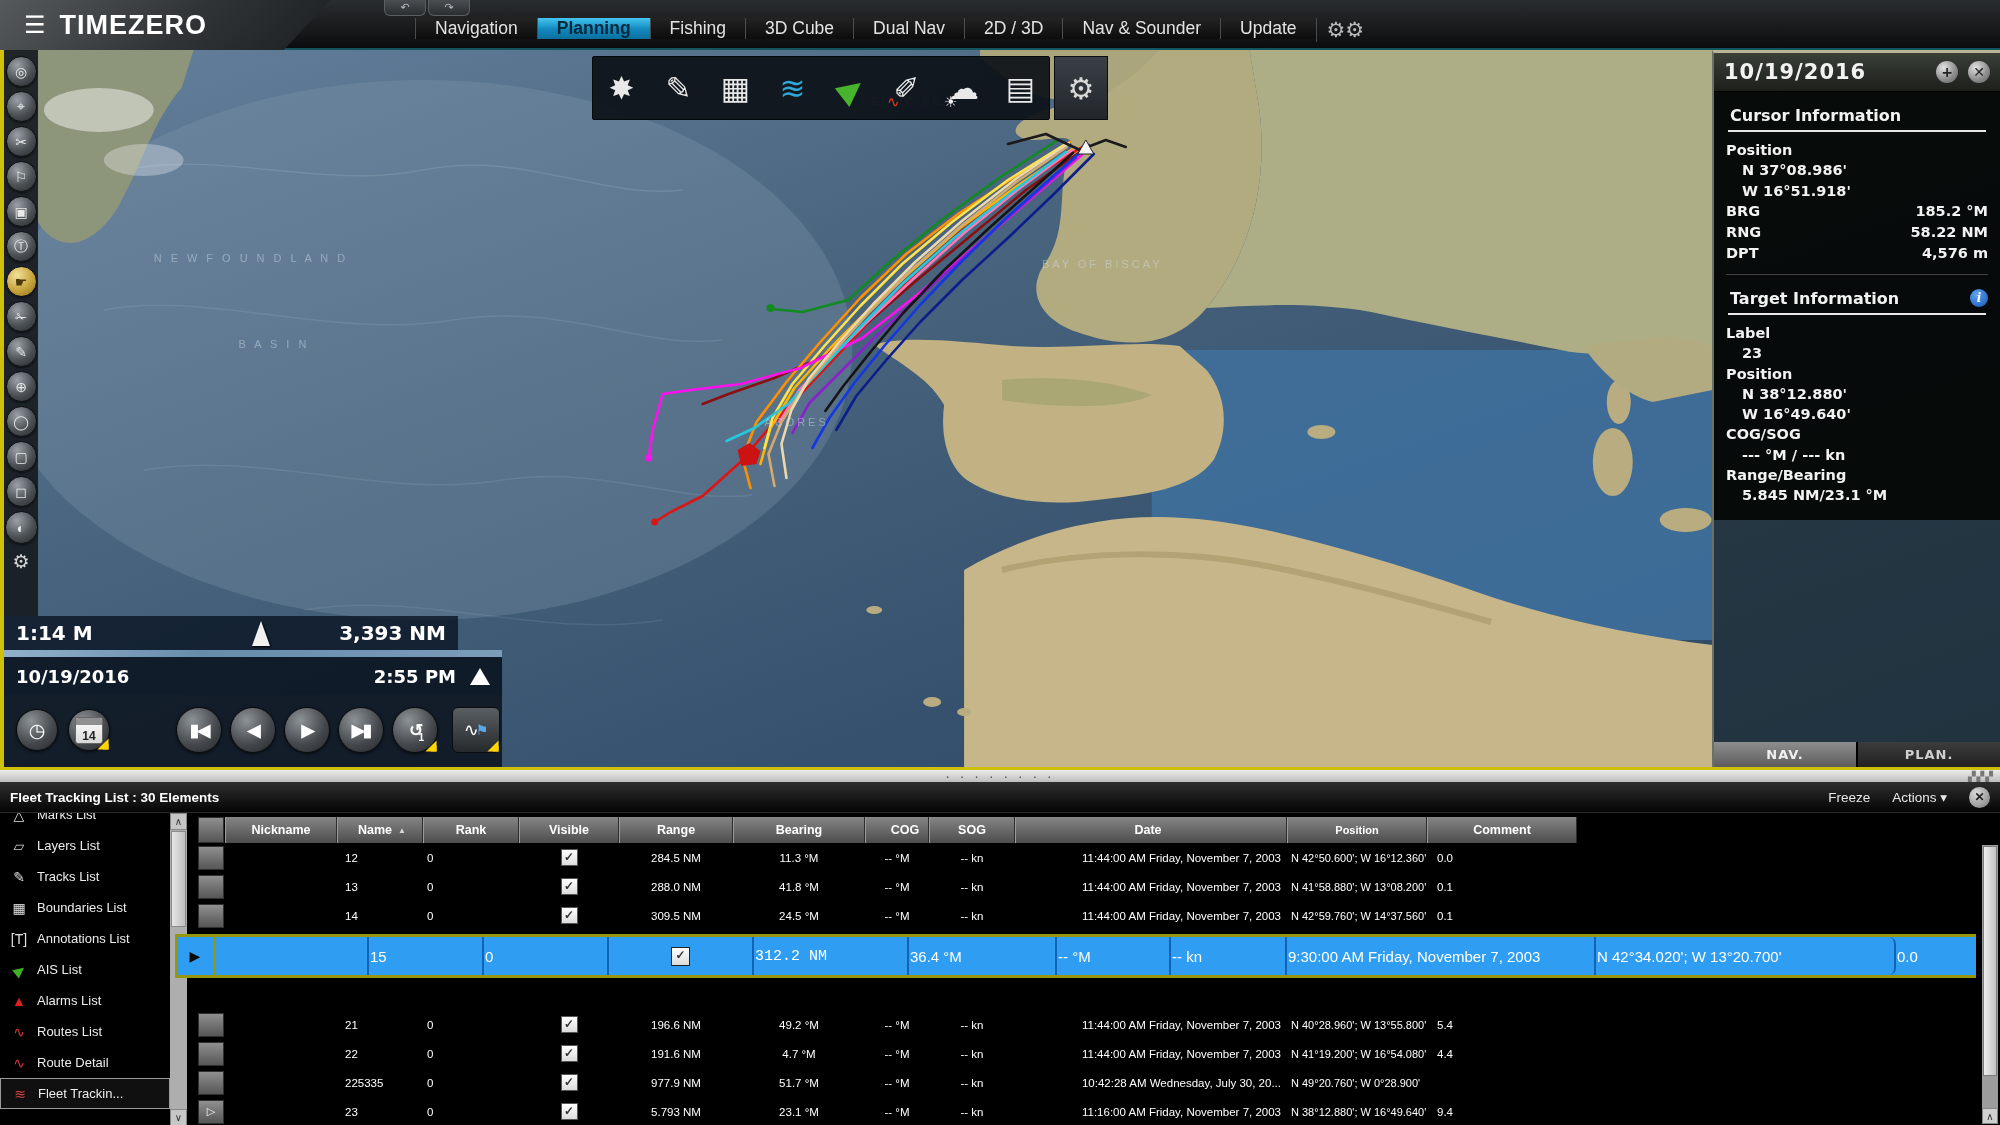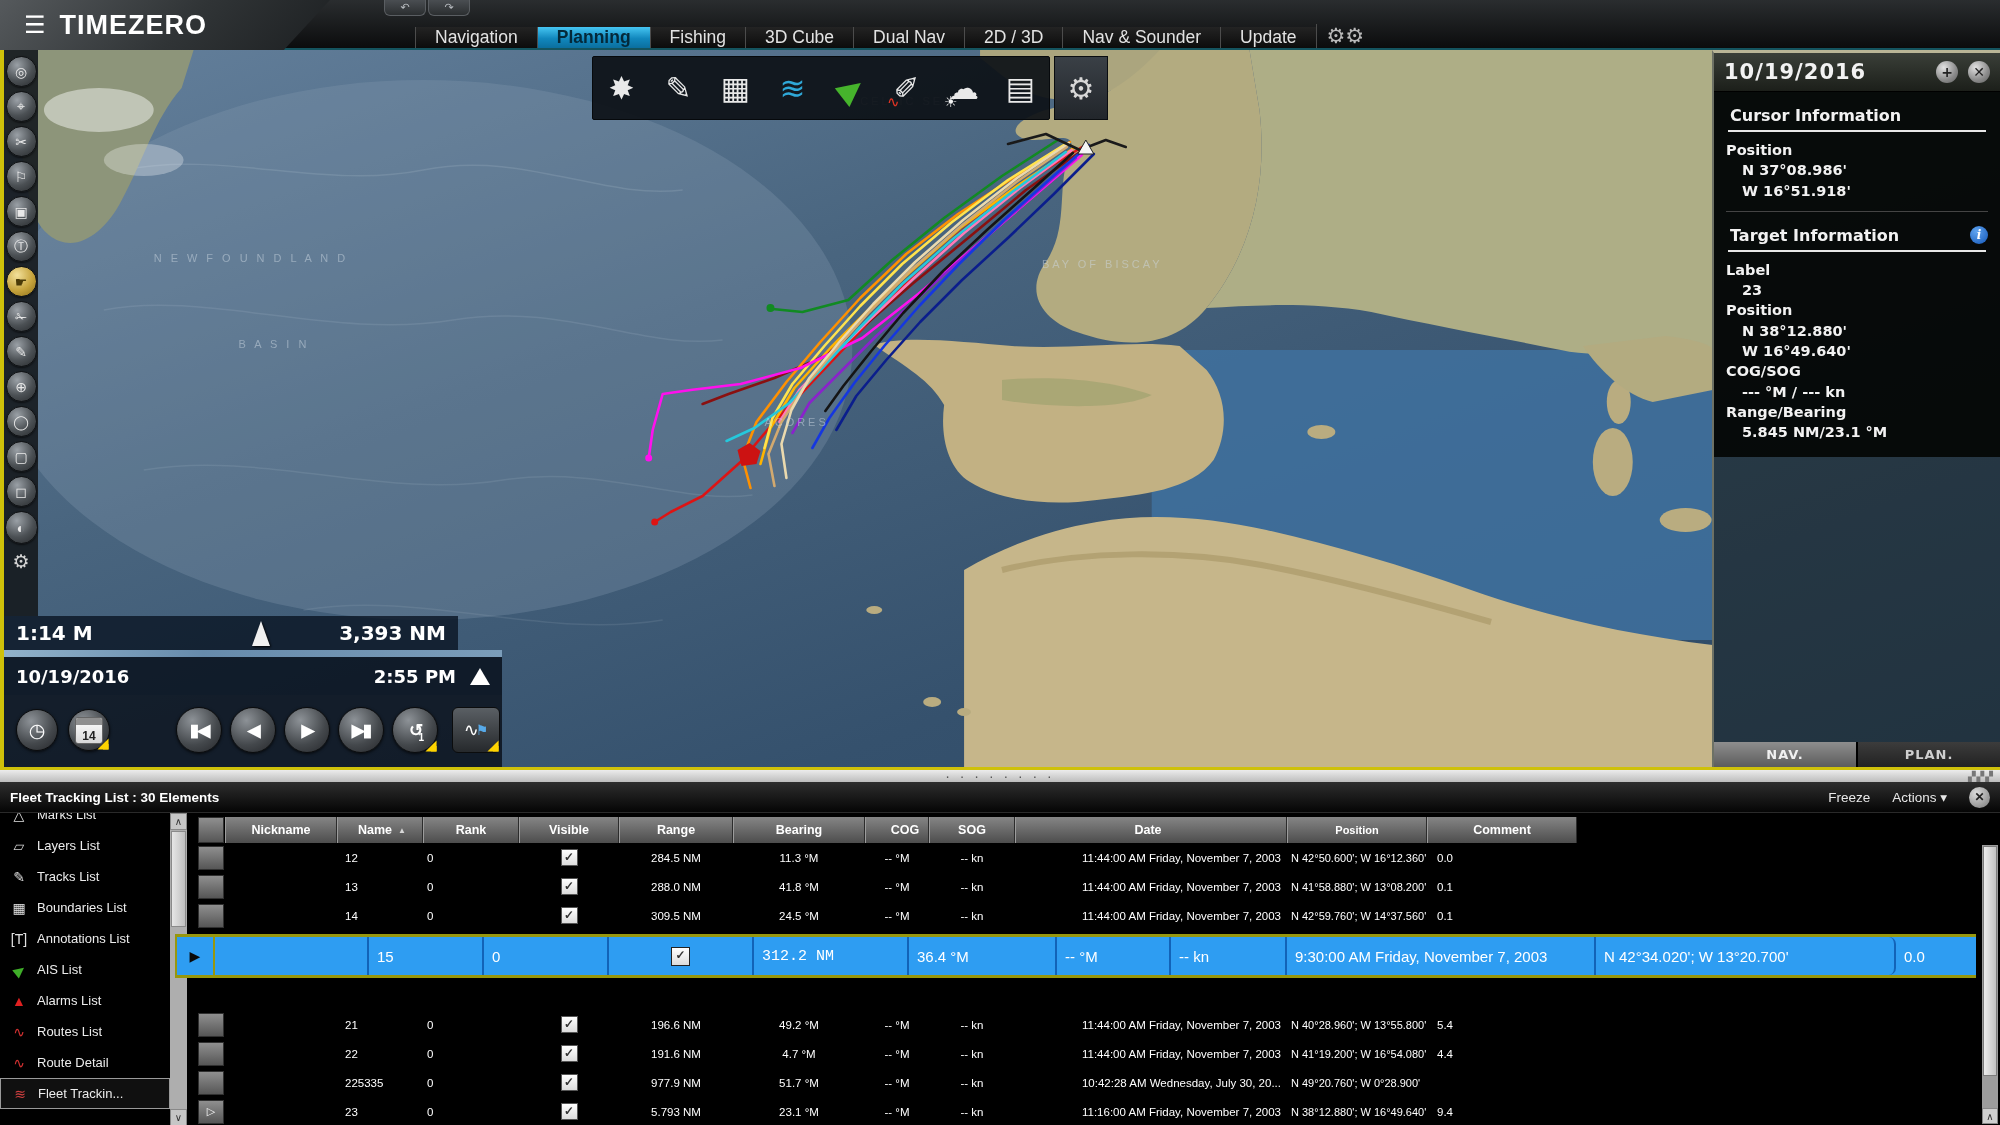--- a/index.html
+++ b/index.html
@@ -11,21 +11,21 @@
           background:linear-gradient(#2a2d2f,#0b0c0d);border-bottom:2px solid #14545f;box-sizing:border-box;}
   .logo-plate{position:absolute;left:0;top:0;width:330px;height:50px;
               background:linear-gradient(135deg,#55595c,#303436 55%,#1d2022);
               clip-path:polygon(0 0,100% 0,86% 100%,0 100%);
               display:flex;align-items:center;gap:14px;padding-left:24px;box-sizing:border-box;}
   .hamburger{color:#fff;font-size:24px;line-height:1;}
   .logo-text{color:#fff;font-weight:bold;font-size:27px;letter-spacing:1px;}
   .histbtn{position:absolute;top:0;width:40px;height:15px;background:linear-gradient(#4a4e52,#2b2e30);
            border:1px solid #5a5e62;border-top:none;border-radius:0 0 6px 6px;color:#b9bdc1;
            font-size:11px;text-align:center;line-height:14px;}
-  .tabbar{position:absolute;left:368px;bottom:0;height:30px;display:flex;align-items:flex-end;padding-left:47px;}
+  .tabbar{position:absolute;left:368px;bottom:0;height:30px;display:flex;align-items:flex-start;padding-left:47px;}
   .tab{display:flex;align-items:center;padding:0 19px;color:#e3e3e3;font-size:17.5px;
        border-left:1px solid #4c4c4c;background:linear-gradient(#232323,#0c0c0c);white-space:nowrap;}
   .tab.active{background:linear-gradient(#45c5f2,#1187bd 55%,#0b6f9e);color:#04293a;font-weight:bold;}
   .tab-gears{display:flex;align-items:center;padding:0 10px;color:#b9b9b9;font-size:21px;
              border-left:1px solid #4c4c4c;}
 
   
   .map{position:absolute;left:0;top:50px;width:2000px;height:720px;overflow:hidden;
        border-left:4px solid #cfc10a;border-bottom:3px solid #cfc10a;box-sizing:border-box;background:#3c597a;}
   .map svg.base{position:absolute;left:0;top:0;}
@@ -163,21 +163,21 @@
   .w-date{width:272px;text-align:right;padding-right:6px;}
   .w-pos{width:140px;padding-left:4px;font-size:11px;}
   .w-com{width:150px;padding-left:10px;}
   .cb{width:15px;height:15px;background:linear-gradient(#fff,#dcdcdc);border:1px solid #555;
       color:#333;font-size:12px;font-weight:bold;line-height:14px;text-align:center;}
   .gap-rows{height:28px;}
 
   .sel-row{display:flex;height:38px;background:#2e9df2;border-top:3px solid #97970e;border-bottom:3px solid #97970e;
            margin:4px 24px 4px -22px;color:#fff;font-size:15px;align-items:stretch;}
   .scell{display:flex;align-items:center;border-right:2px solid #1263b8;box-sizing:border-box;
-         padding-left:8px;white-space:nowrap;overflow:hidden;}
+         padding-left:1px;white-space:nowrap;overflow:hidden;}
   .s-mark{width:40px;justify-content:center;padding-left:0;border:2px solid #97970e;border-top:none;border-bottom:none;
           background:#2e9df2;color:#0a0a0a;font-size:14px;}
   .s-nick{width:154px;}.s-name{width:115px;}.s-rank{width:125px;}
   .s-vis{width:145px;justify-content:center;padding-left:0;}
   .s-range{width:155px;font-family:Liberation Mono, monospace;}.s-brg{width:148px;}.s-cog{width:114px;}.s-sog{width:116px;}
   .s-date{width:309px;}.s-pos{width:300px;border-radius:7px;}.s-com{flex:1;border-right:none;}
   .cb.big{width:17px;height:17px;border:1px solid #222;}
 
   .vscroll{position:absolute;right:2px;top:32px;bottom:2px;width:16px;background:#9c9c9c;}
   .vscroll .thumb{position:absolute;left:1px;top:1px;width:14px;height:230px;
@@ -390,20 +390,34 @@
               <span>✕</span>
             </span>
         </span>
       </div>
       <div class="rp-content">
         <div class="rp-sec-title">Cursor Information</div>
         <div class="rp-underline"></div>
         <div class="rp-line">Position</div>
         <div class="rp-line rp-indent">N 37°08.986'</div>
         <div class="rp-line rp-indent">W 16°51.918'</div>
+        <div id="cursor-rows">
+            <div class="rp-kv">
+              <span>BRG</span>
+              <span>185.2 °M</span>
+            </div>
+            <div class="rp-kv">
+              <span>RNG</span>
+              <span>58.22 NM</span>
+            </div>
+            <div class="rp-kv">
+              <span>DPT</span>
+              <span>4,576 m</span>
+            </div>
+          </div>
         <div class="rp-div"></div>
         <div class="rp-sec-title">
           <span>Target Information</span>
           <span class="info-i">
               <span>i</span>
             </span>
         </div>
         <div class="rp-underline"></div>
         <div class="rp-line">Label</div>
         <div class="rp-line rp-indent">23</div>

